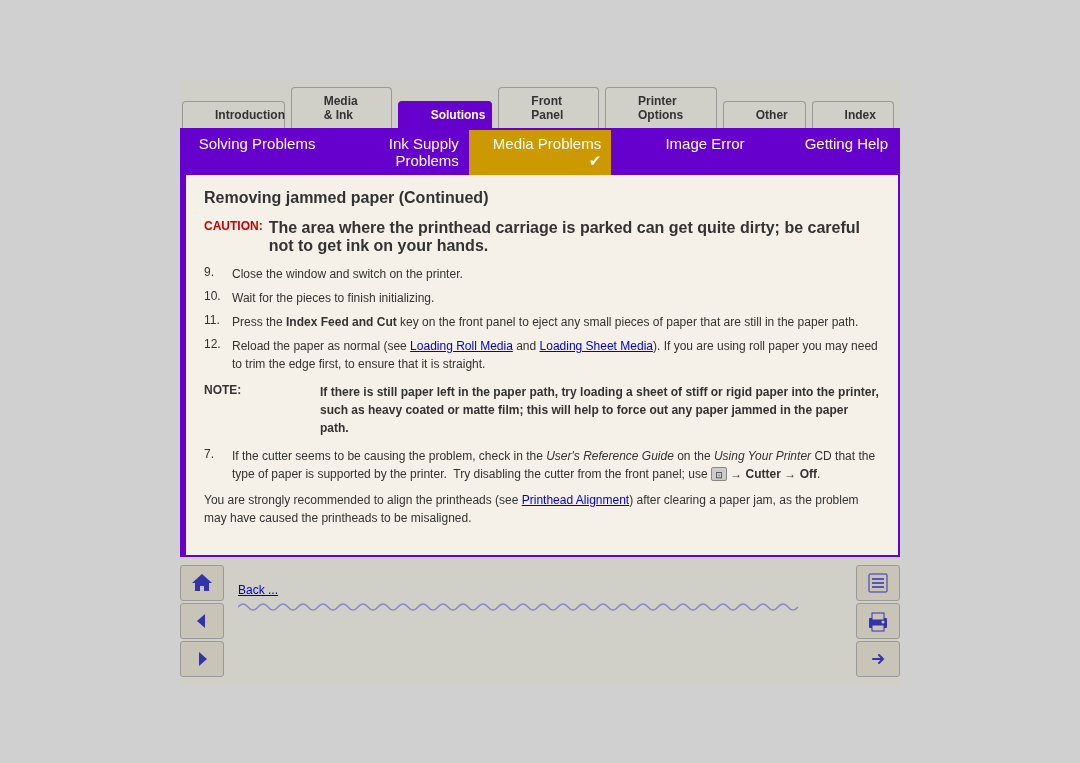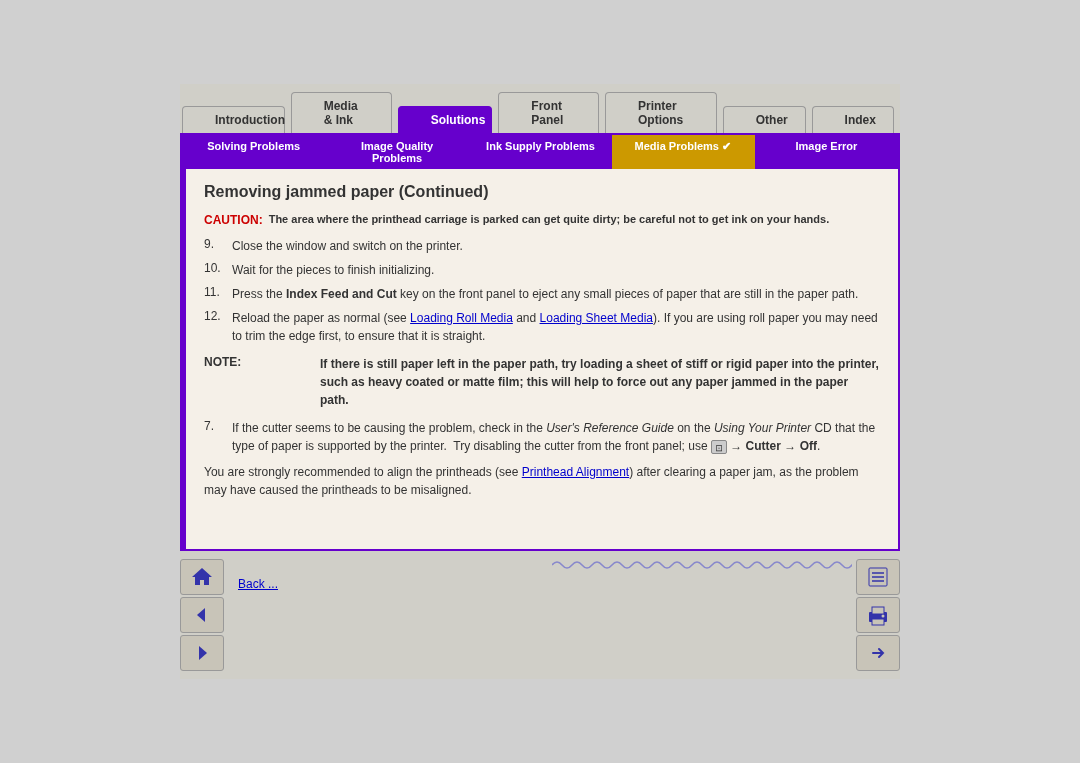--- a/index.html
+++ b/index.html
@@ -44,27 +44,27 @@
       min-width: 80px;
     }
     
     .sub-tabs {
       display: flex;
       background: #6600cc;
       padding: 2px 2px 0 2px;
     }
     .sub-tab {
       padding: 5px 10px;
-      font-size: 11px;
-      font-weight: bold;
+      font-size: 15px;
+      font-weight: normal;
       color: white;
       background: #6600cc;
       border: none;
       cursor: pointer;
-      text-align: center;
+      text-align: right;
       flex: 1;
     }
     .sub-tab.active {
       background: #cc9900;
       color: white;
       padding-left: 9px;
     }
     
     .content-area {
       background: #f5f0e8;
@@ -85,21 +85,21 @@
     }
     .caution-label {
       color: #cc0000;
       font-weight: bold;
       font-size: 12px;
       margin-right: 6px;
       white-space: nowrap;
     }
     .caution-text {
       font-weight: bold;
-      font-size: 11px;
+      font-size: 16px;
       color: #333;
     }
     .steps-list {
       list-style: none;
       margin-bottom: 10px;
     }
     .step-item {
       display: flex;
       margin-bottom: 6px;
       font-size: 12px;
@@ -217,24 +217,24 @@
     <div class="top-tab">Media &amp; Ink</div>
     <div class="top-tab active">Solutions</div>
     <div class="top-tab">Front Panel</div>
     <div class="top-tab printer-options">Printer Options</div>
     <div class="top-tab">Other</div>
     <div class="top-tab">Index</div>
   </div>
 
   <div class="sub-tabs">
     <div class="sub-tab">Solving Problems</div>
-    <div class="sub-tab">Image Quality Problems</div>
     <div class="sub-tab">Ink Supply Problems</div>
     <div class="sub-tab active">Media Problems ✔</div>
     <div class="sub-tab">Image Error</div>
+    <div class="sub-tab">Getting Help</div>
   </div>
 
   <div style="display:flex; background:#404040; border:2px solid #6600cc; border-top:none;">
     <div class="left-border-bar"></div>
     <div class="content-area" style="border:none; flex:1; padding: 14px 18px;">
       <div class="page-title">Removing jammed paper (Continued)</div>
 
       <div class="caution-block">
         <span class="caution-label">CAUTION:</span>
         <span class="caution-text">The area where the printhead carriage is parked can get quite dirty; be careful not to get ink on your hands.</span>
@@ -296,21 +296,21 @@
           <path d="M16 6l-8 7 8 7V6z" fill="#3333aa"></path>
         </svg>
       </div>
       <div class="nav-btn">
         <svg viewBox="0 0 26 26" fill="none" xmlns="http://www.w3.org/2000/svg">
           <path d="M10 6l8 7-8 7V6z" fill="#3333aa"></path>
         </svg>
       </div>
     </div>
 
-    <div style="flex:1; display:flex; flex-direction:row; justify-content:flex-end; padding-bottom:2px;">
+    <div style="flex:1; display:flex; flex-direction:column; justify-content:flex-end; padding-bottom:2px;">
       <div class="back-link-area">
         <a href="#" class="back-link">Back ...</a>
       </div>
       <div style="height:12px; overflow:hidden; margin:0 4px;">
         <svg width="100%" height="12" xmlns="http://www.w3.org/2000/svg">
           <path d="M0,6 Q5,0 10,6 Q15,12 20,6 Q25,0 30,6 Q35,12 40,6 Q45,0 50,6 Q55,12 60,6 Q65,0 70,6 Q75,12 80,6 Q85,0 90,6 Q95,12 100,6 Q105,0 110,6 Q115,12 120,6 Q125,0 130,6 Q135,12 140,6 Q145,0 150,6 Q155,12 160,6 Q165,0 170,6 Q175,12 180,6 Q185,0 190,6 Q195,12 200,6 Q205,0 210,6 Q215,12 220,6 Q225,0 230,6 Q235,12 240,6 Q245,0 250,6 Q255,12 260,6 Q265,0 270,6 Q275,12 280,6 Q285,0 290,6 Q295,12 300,6 Q305,0 310,6 Q315,12 320,6 Q325,0 330,6 Q335,12 340,6 Q345,0 350,6 Q355,12 360,6 Q365,0 370,6 Q375,12 380,6 Q385,0 390,6 Q395,12 400,6 Q405,0 410,6 Q415,12 420,6 Q425,0 430,6 Q435,12 440,6 Q445,0 450,6 Q455,12 460,6 Q465,0 470,6 Q475,12 480,6 Q485,0 490,6 Q495,12 500,6 Q505,0 510,6 Q515,12 520,6 Q525,0 530,6 Q535,12 540,6 Q545,0 550,6 Q555,12 560,6" stroke="#8888cc" stroke-width="1.5" fill="none"></path>
         </svg>
       </div>
     </div>
 

